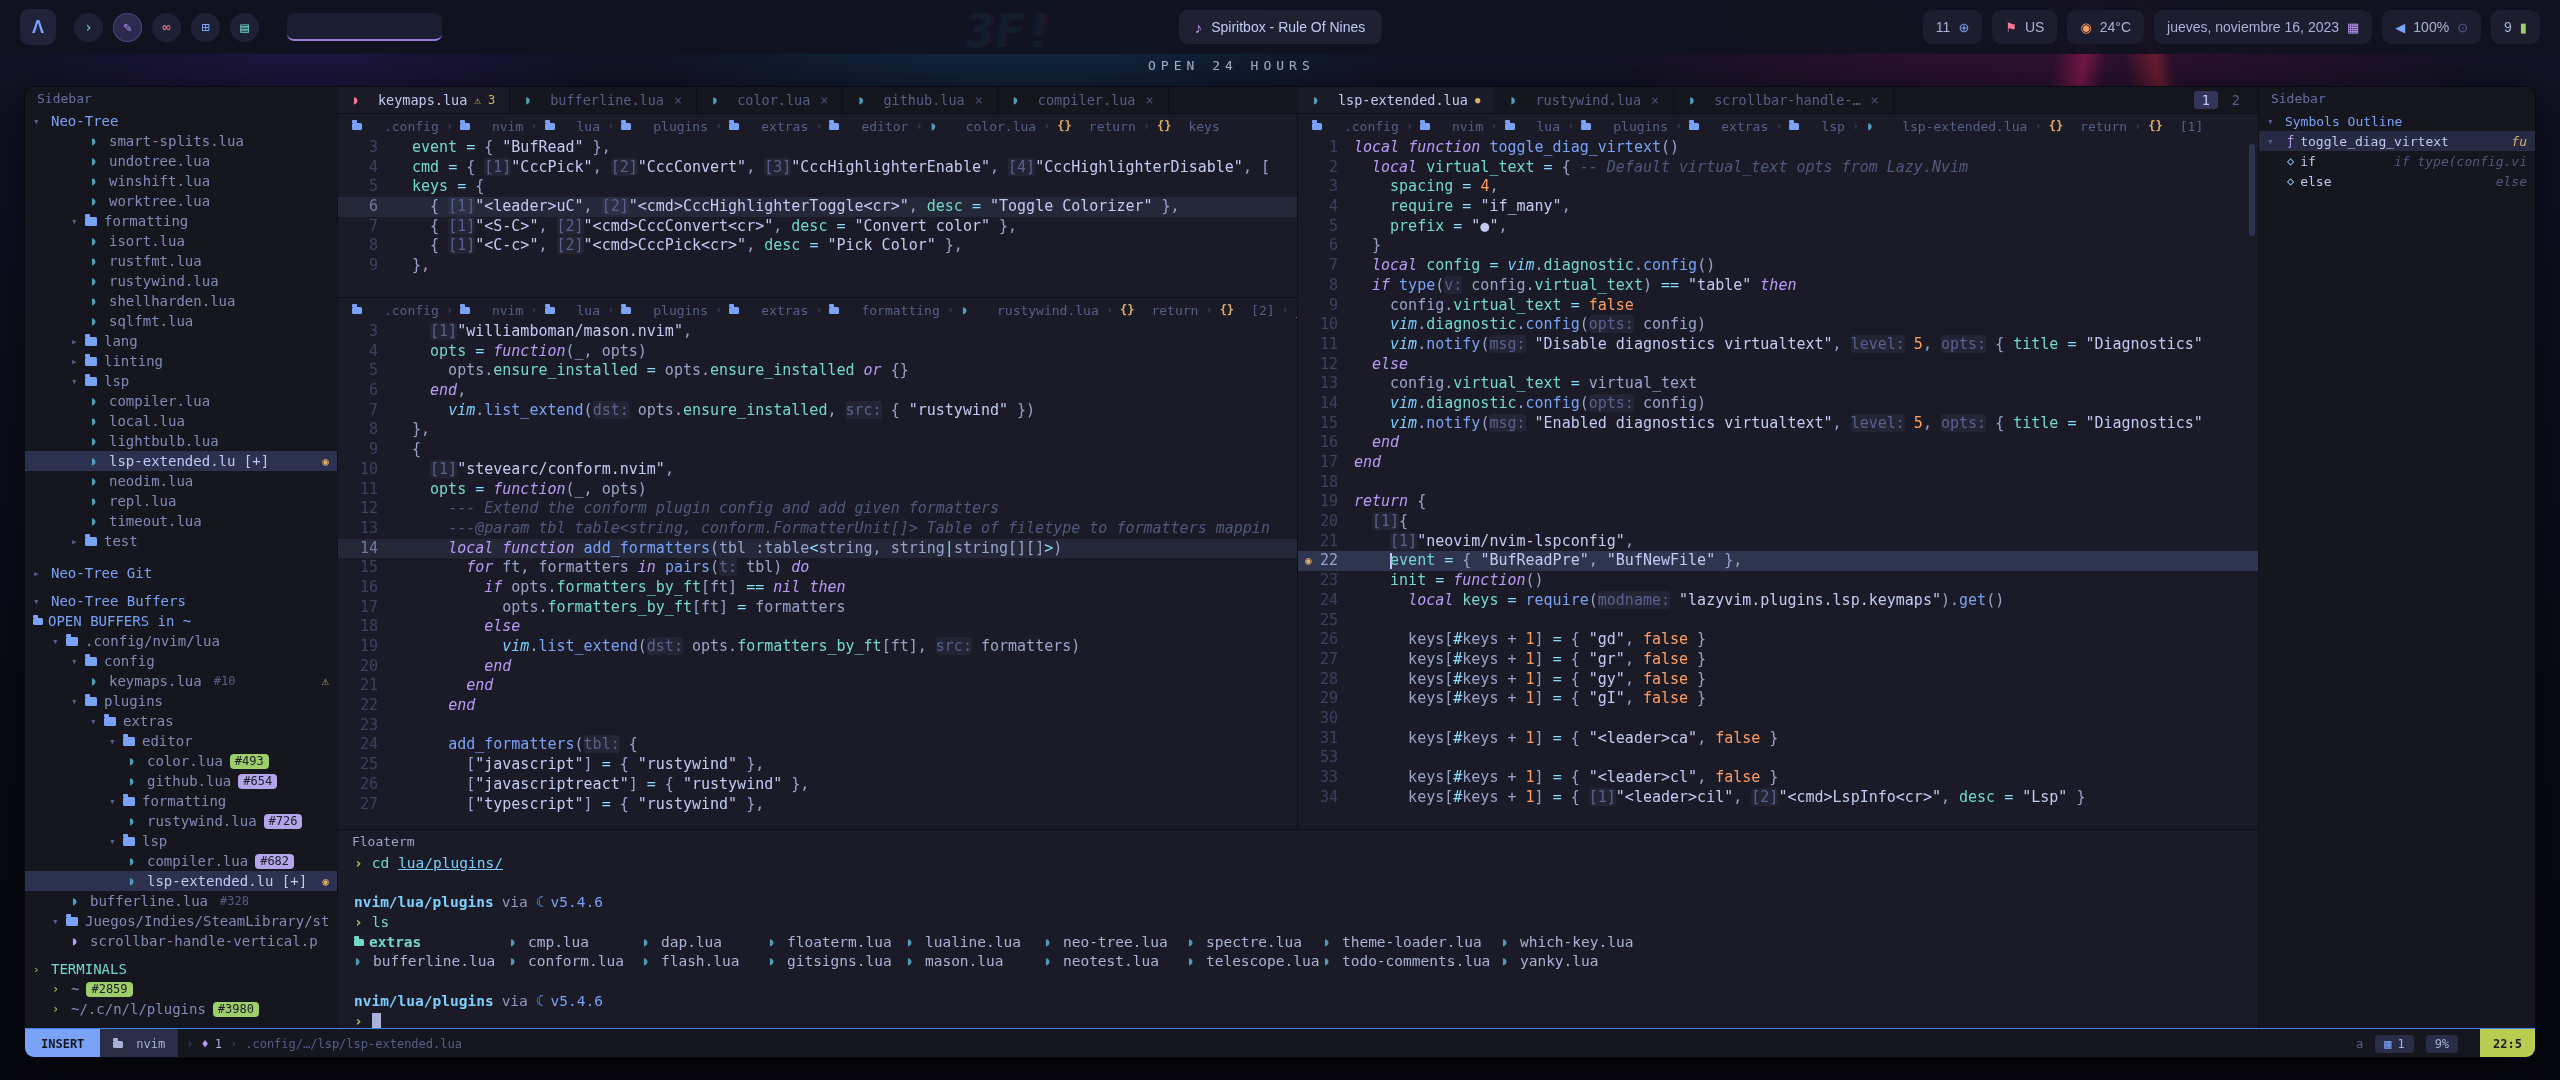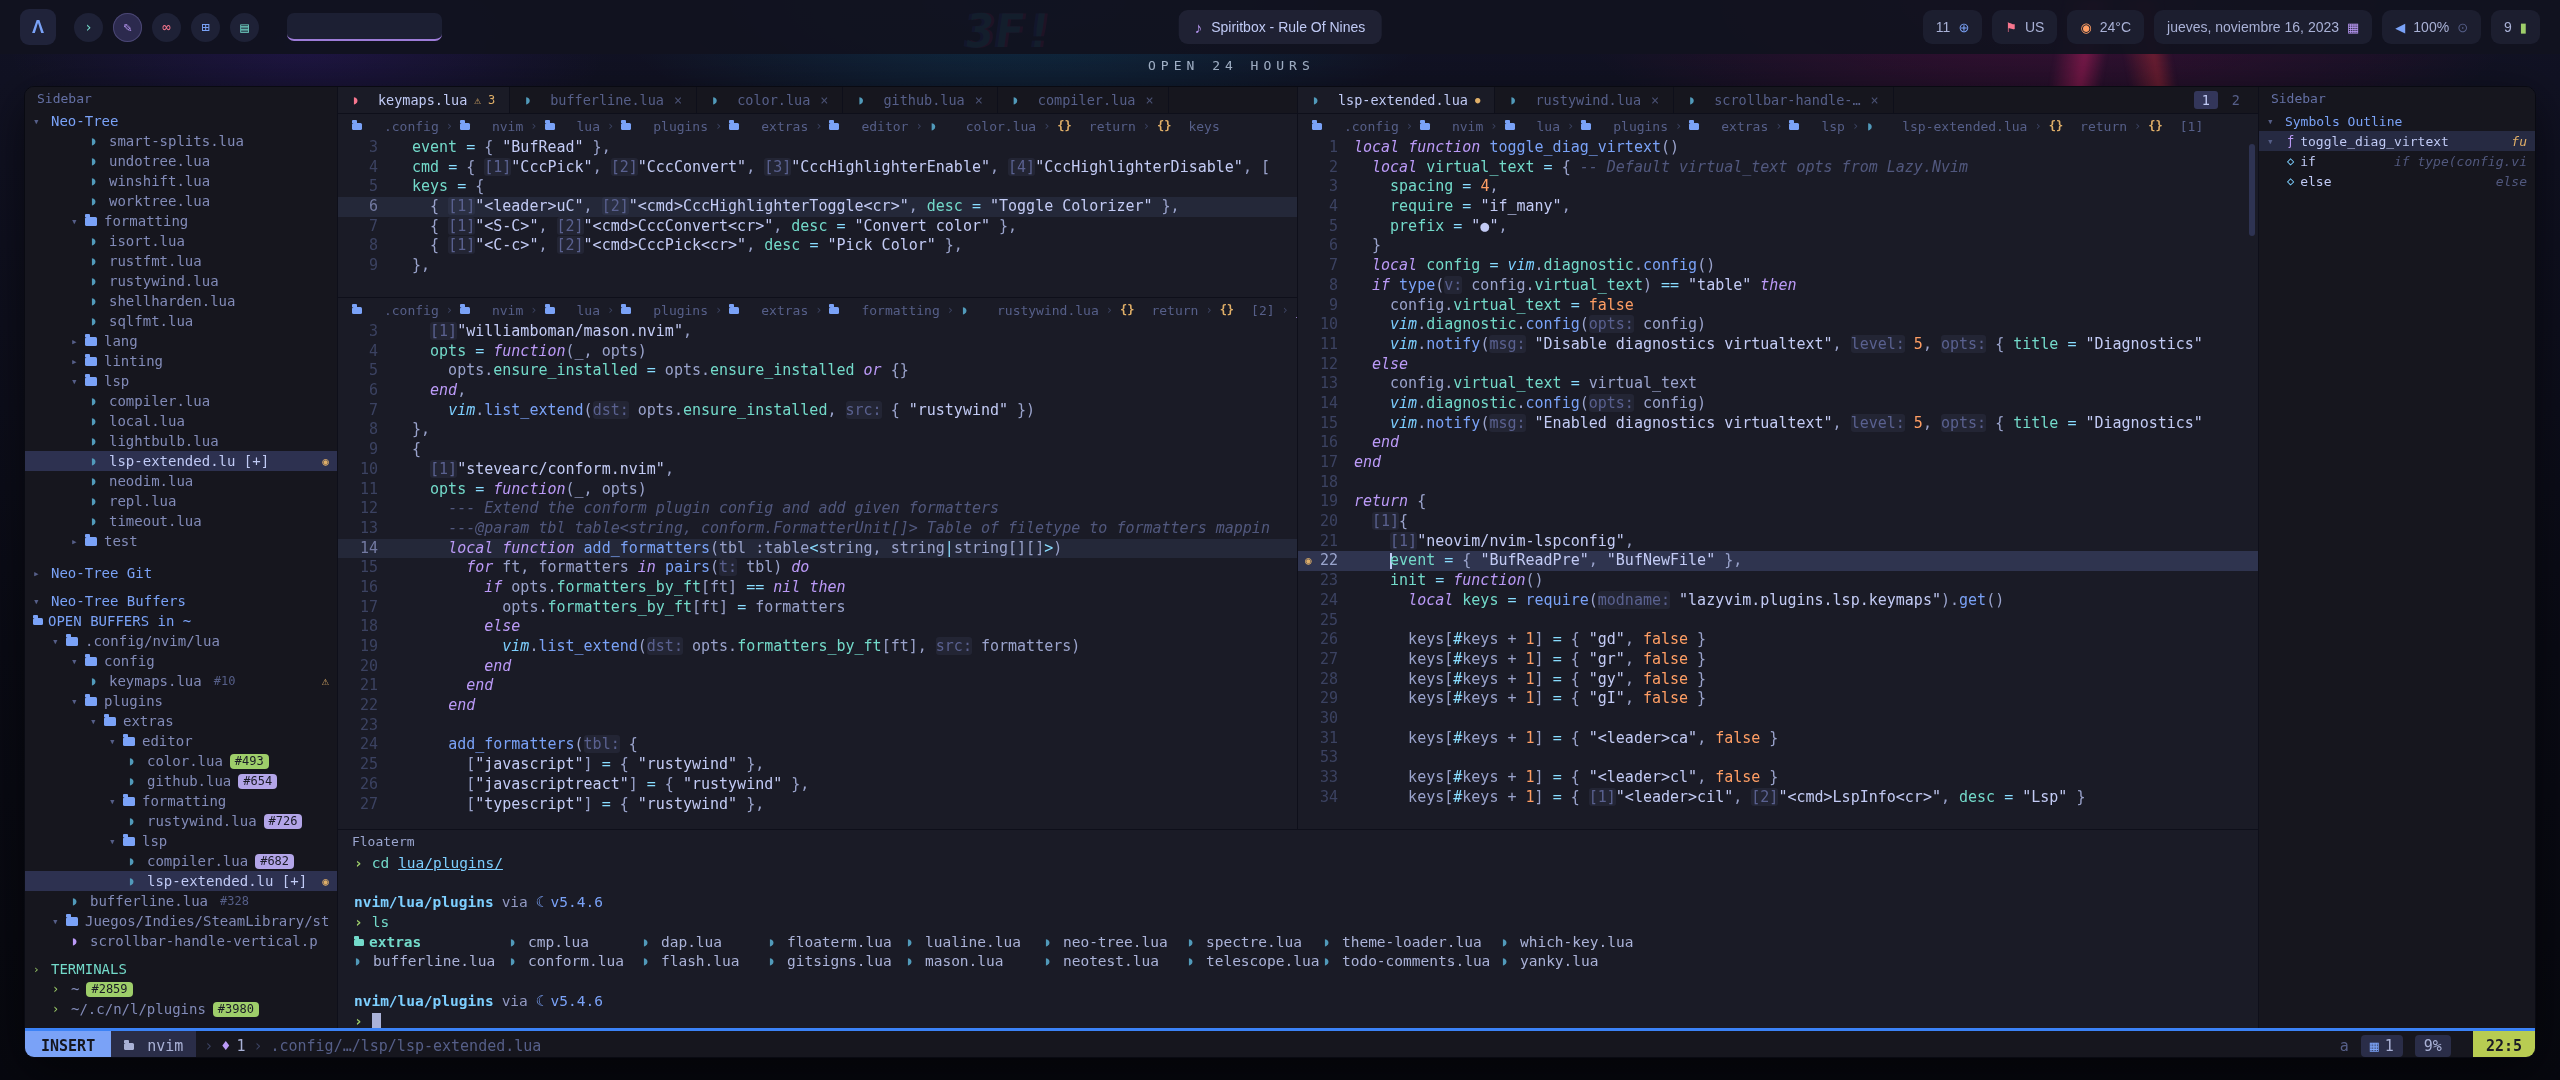--- a/index.html
+++ b/index.html
@@ -107,21 +107,21 @@
   .fcell.dir .nm{color:#73daca;font-weight:bold;}
   
   .outline{width:278px;background:#16161e;border-left:1px solid #0e0f1a;box-sizing:border-box;font-family:"DejaVu Sans Mono",monospace;font-size:13px;color:#828bb8;overflow:hidden;}
   .orow{height:20px;display:flex;align-items:center;gap:6px;padding:0 8px;white-space:nowrap;overflow:hidden;}
   .orow.sel{background:#262a42;}
   .oic{flex:none;font-size:12px;}
   .olabel{color:#c0caf5;}
   .odetail{margin-left:auto;color:#51587e;font-style:italic;overflow:hidden;text-overflow:ellipsis;}
   .odetail.orange{color:#e0af68;text-align:center;}
   
-  .statusline{height:30px;background:#16161e;border-top:3px solid #3b82f6;display:flex;align-items:center;font-family:"DejaVu Sans Mono",monospace;font-size:15px;color:#828bb8;}
+  .statusline{height:30px;background:#16161e;border-top:1px solid #3b82f6;display:flex;align-items:center;font-family:"DejaVu Sans Mono",monospace;font-size:12px;color:#828bb8;}
   .sl-mode{height:30px;display:flex;align-items:center;background:#7aa2f7;color:#15161e;font-weight:bold;padding:0 16px;}
   .sl-seg{height:30px;display:flex;align-items:center;gap:8px;background:#2a2d48;color:#a9b1d6;padding:0 13px;}
   .sl-sep{color:#3b4261;margin:0 8px;}
   .sl-dim{color:#565f89;}
   .sl-pill{background:#2a2d48;border-radius:4px;padding:2px 9px;display:flex;gap:6px;align-items:center;color:#a9b1d6;}
   .sl-pos{background:#b8cc52;color:#1a1b26;font-weight:bold;height:30px;display:flex;align-items:center;padding:0 13px;margin-left:10px;}
   .sl-right{margin-left:auto;display:flex;align-items:center;gap:12px;padding-right:0;}
 </style>
 </head>
 <body>

